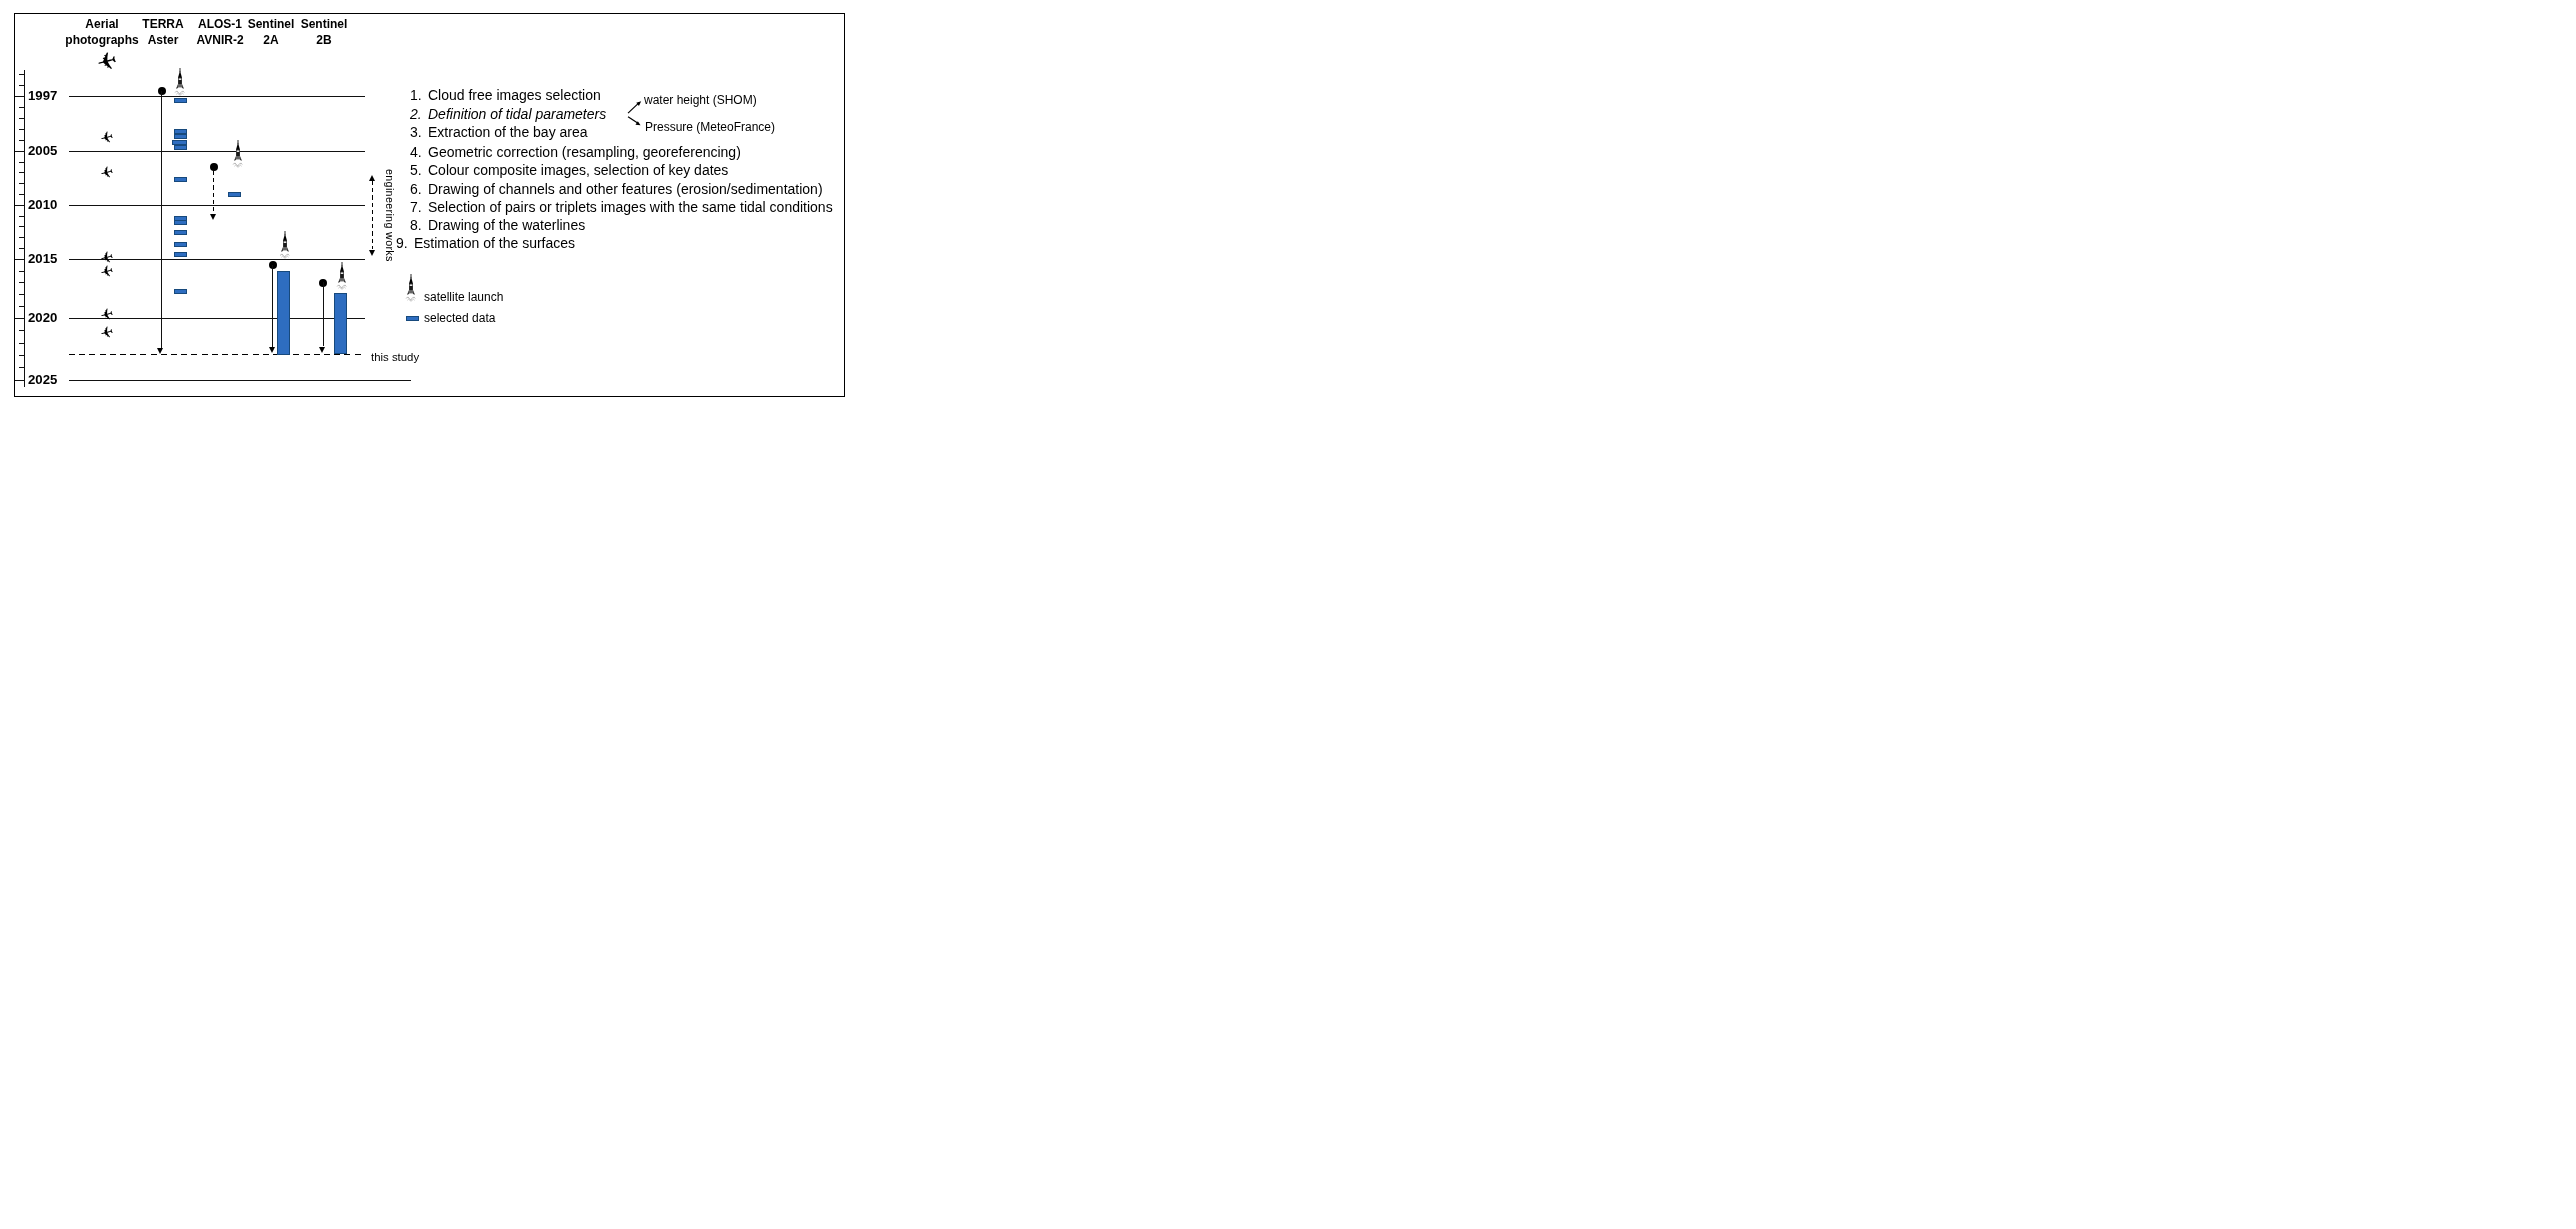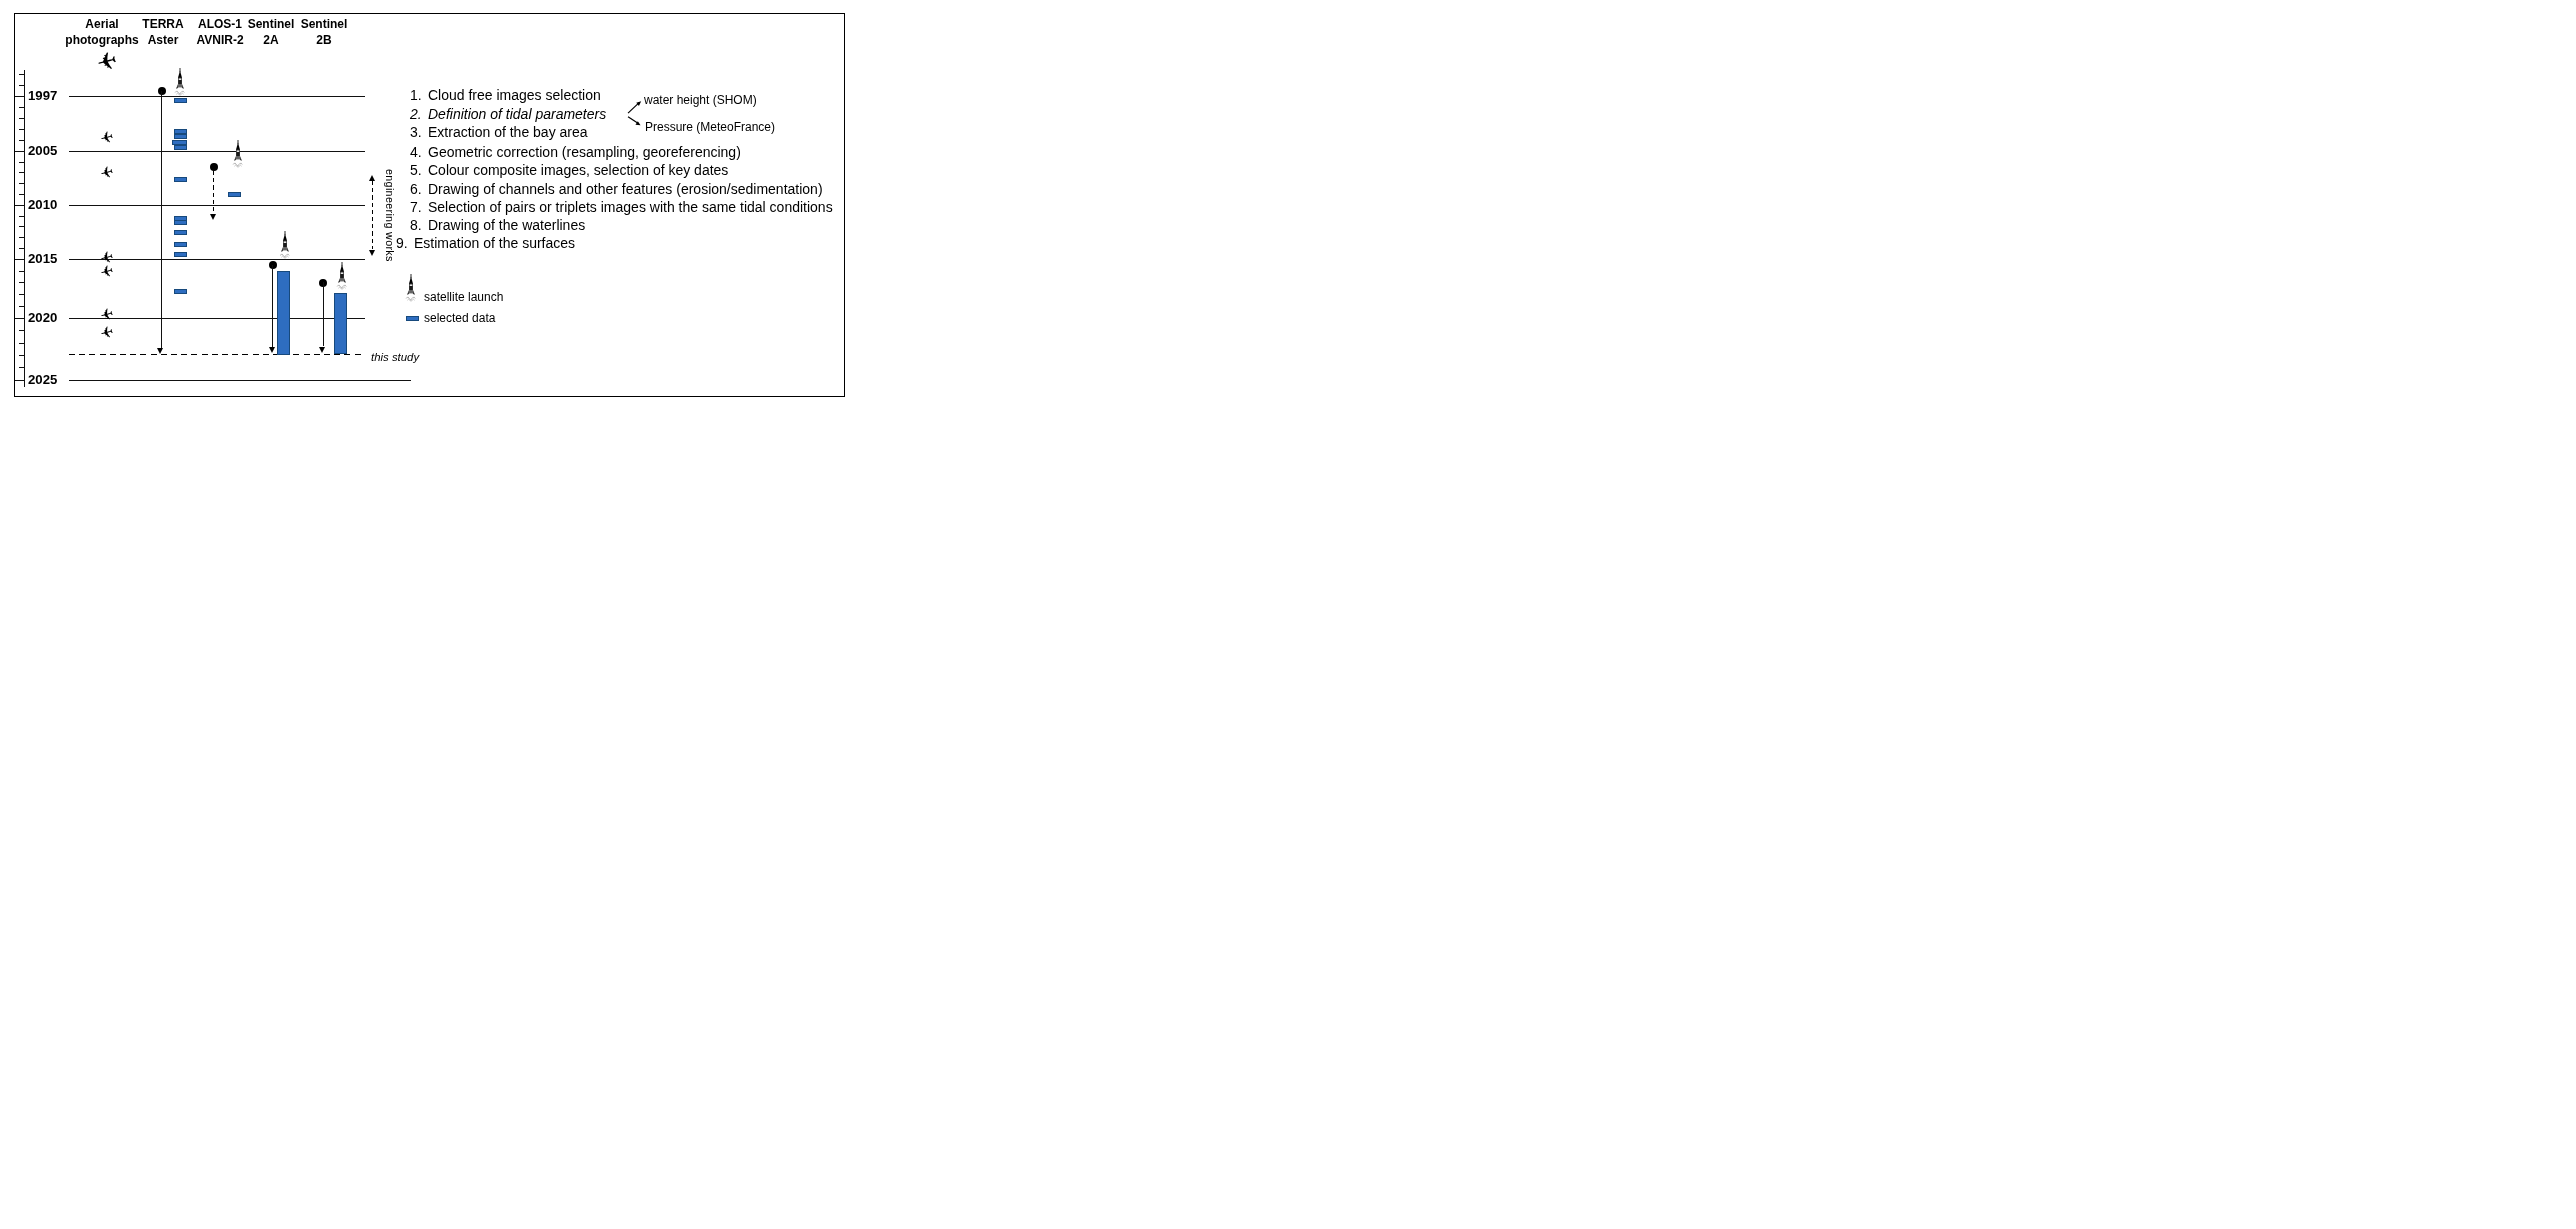--- a/index.html
+++ b/index.html
@@ -16,21 +16,21 @@
   .tri-up{position:absolute;width:0;height:0;border-left:3.6px solid transparent;border-right:3.6px solid transparent;border-bottom:6px solid #000;}
   .bar{position:absolute;height:5.4px;background:#2e6dc0;border:0.6px solid #17497c;box-sizing:border-box;}
   .col{position:absolute;background:#2e6dc0;border:0.6px solid #17497c;box-sizing:border-box;}
   .yearlab{position:absolute;width:41px;text-align:left;font-weight:bold;font-size:13.2px;}
   .header{position:absolute;width:90px;text-align:center;font-weight:bold;font-size:12px;line-height:15.6px;}
   .plane{position:absolute;font-family:"DejaVu Sans",sans-serif;transform:translate(-50%,-50%) scaleX(-1) rotate(14deg);}
   .listrow{position:absolute;font-size:14px;white-space:nowrap;}
   .listrow .num{display:inline-block;width:18px;}
   .ann{position:absolute;font-size:12px;white-space:nowrap;}
   .vertlab{position:absolute;writing-mode:vertical-rl;font-size:10.8px;letter-spacing:0.3px;}
-  .italic{font-style:italic;}
+  .italic{}
   .swatch{position:absolute;width:12.6px;height:5.4px;background:#2e6dc0;border:0.6px solid #17497c;box-sizing:border-box;}
 </style>
 </head>
 <body>
 
 <div class="stage">
   <div class="frame"></div>
 
   <div id="gen">
       <div style="position: absolute; left: 24px; top: 70px; width: 1.2px; height: 317px; background: rgb(17, 17, 17);"></div>

